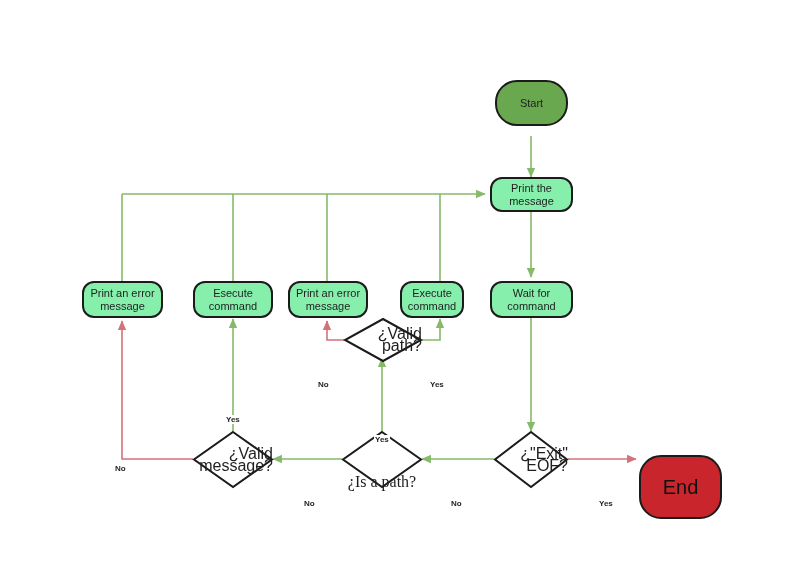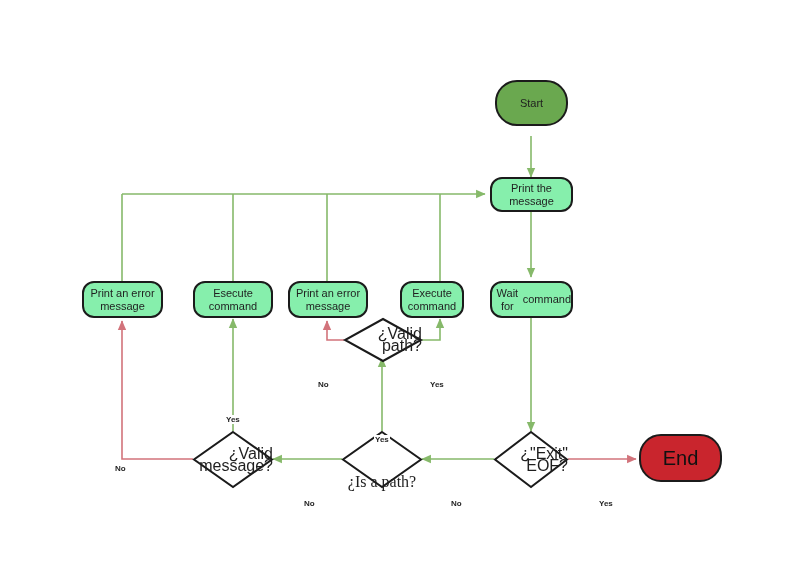--- a/index.html
+++ b/index.html
@@ -144,21 +144,21 @@
 
   <div class="node terminal start" style="left:495px; top:80px; width:73px; height:46px;">
     <span>Start</span>
   </div>
 
   <div class="node proc" style="left:490px; top:177px; width:83px; height:35px; flex-direction:column;">
     <span>Print the</span>
     <span>message</span>
   </div>
 
-  <div class="node proc" style="left:490px; top:281px; width:83px; height:37px; flex-direction:row;">
+  <div class="node proc" style="left:490px; top:281px; width:83px; height:37px; flex-direction:column;">
     <span>Wait for</span>
     <span>command</span>
   </div>
 
   <div class="node proc" style="left:400px; top:281px; width:64px; height:37px; flex-direction:column;">
     <span>Execute</span>
     <span>command</span>
   </div>
 
   <div class="node proc" style="left:288px; top:281px; width:80px; height:37px; flex-direction:column;">
@@ -208,21 +208,21 @@
   <div class="diamond-wrap" style="left:193px; top:431px; width:80px; height:57px;">
     <svg width="80" height="57" viewBox="0 0 80 57">
       <polygon points="40,1 79,28.5 40,56 1,28.5" fill="#ffffff" stroke="#1b1b1b" stroke-width="2"></polygon>
     </svg>
     <div class="diamond-label" style="flex-direction:column;">
       <span>¿Valid</span>
       <span>message?</span>
     </div>
   </div>
 
-  <div class="node terminal end" style="left:639px; top:434px; width:83px; height:48px;align-items:center;">
+  <div class="node terminal end" style="left:639px; top:455px; width:83px; height:64px;align-items:center;">
     <span>End</span>
   </div>
 
   <span class="edge-label" style="left:598px; top:452px;">Yes</span>
   <span class="edge-label" style="left:450px; top:452px;">No</span>
   <span class="edge-label" style="left:303px; top:452px;">No</span>
   <span class="edge-label" style="left:374px; top:388px;">Yes</span>
   <span class="edge-label" style="left:429px; top:333px;">Yes</span>
   <span class="edge-label" style="left:317px; top:333px;">No</span>
   <span class="edge-label" style="left:225px; top:368px;">Yes</span>

